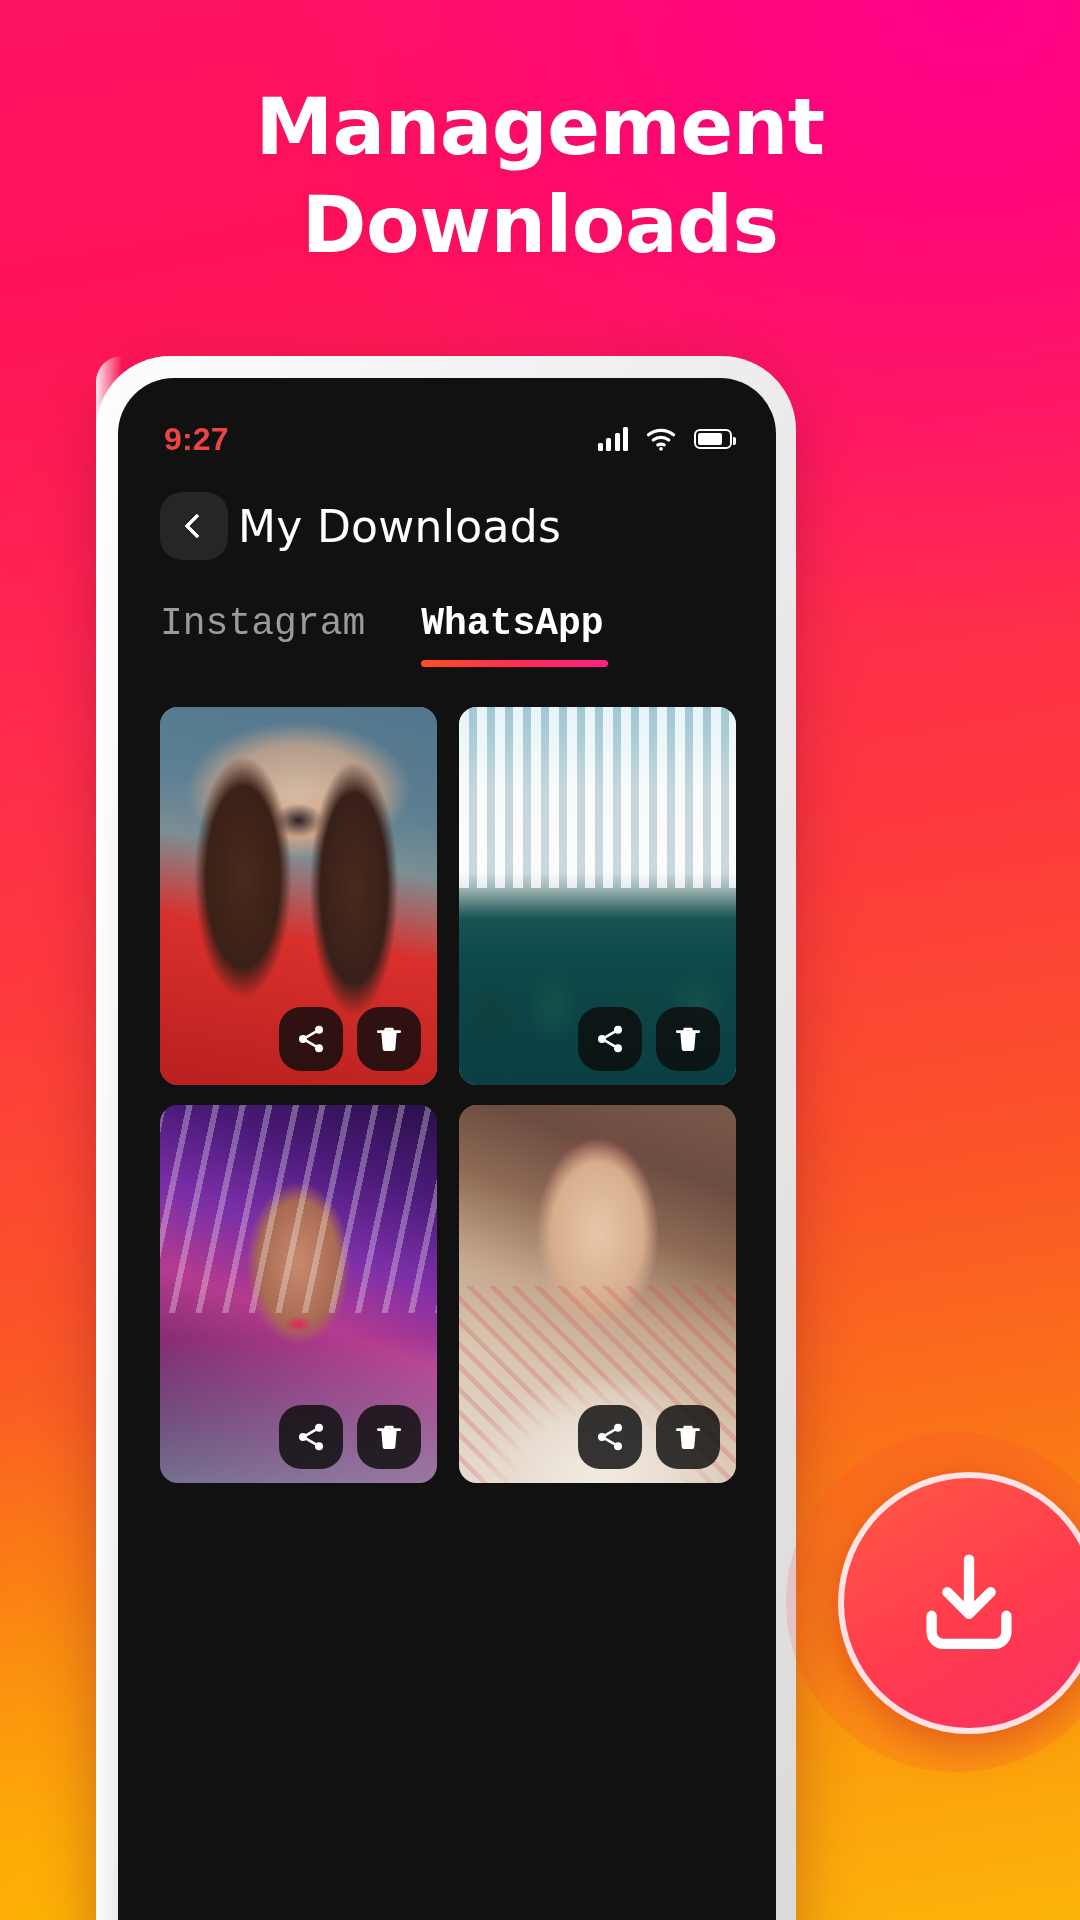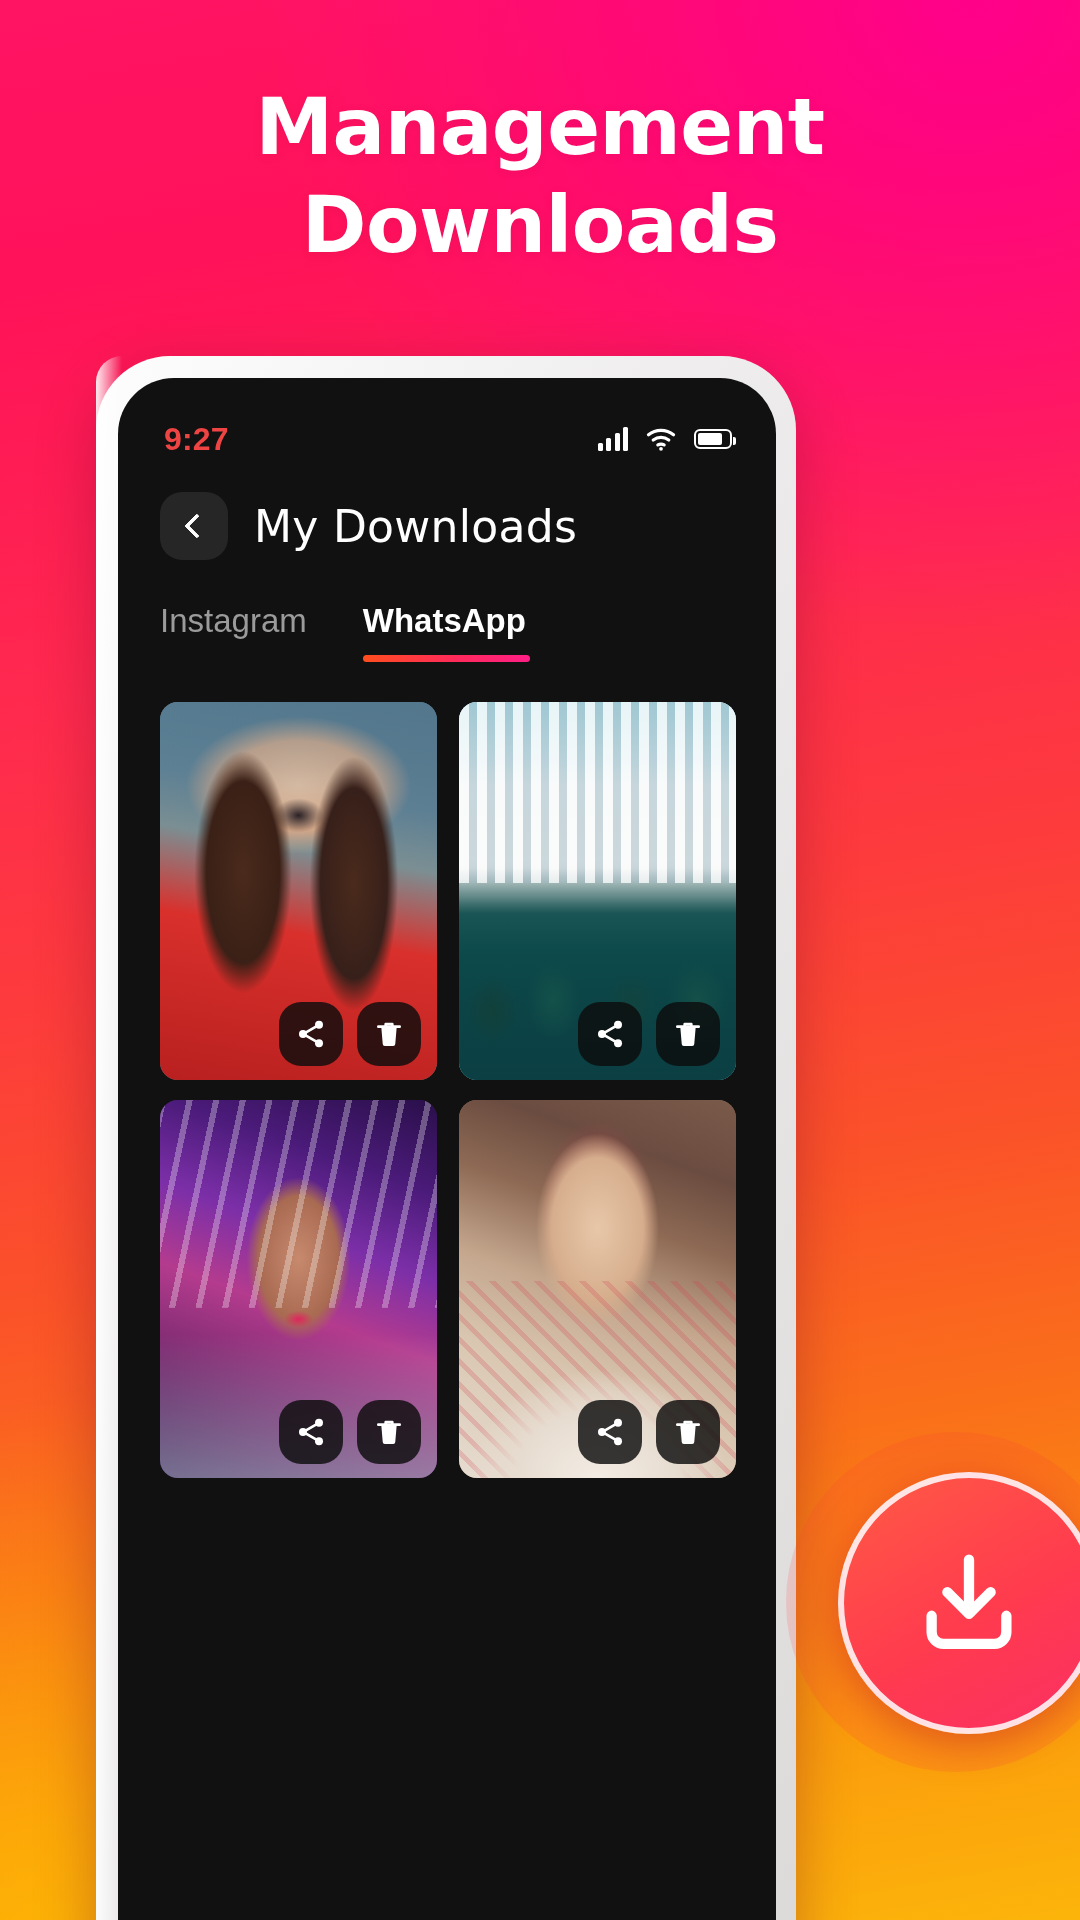--- a/index.html
+++ b/index.html
@@ -92,21 +92,21 @@
     position: relative; padding: 2.2px;
   }
   .batt::after{
     content:""; position:absolute; right:-6px; top:5.5px;
     width: 3.5px; height: 8px; background:#fff; border-radius: 0 2px 2px 0;
   }
   .batt span{ display:block; height:100%; width:82%; background:#fff; border-radius:2px; }
 
   
   .appbar {
-    display: flex; align-items: center; gap: 26px;
+    display: flex; align-items: center; gap: 10px;
     padding: 18px 0 0 42px;
   }
   .back-btn {
     width: 68px; height: 68px;
     border-radius: 22px;
     background: #262626;
     display: flex; align-items: center; justify-content: center;
     flex: none;
   }
   .chev {
@@ -127,23 +127,23 @@
   
   .tabs {
     display: flex; align-items: flex-end;
     gap: 56px;
     padding: 42px 0 0 42px;
     white-space: nowrap;
   }
   .tab { position: relative; padding-bottom: 22px; }
   .tab-label {
     display: block;
-    font-size: 33px;
+    font-size: 38px;
     color: #9b9b9b;
-    font-family: Liberation Sans, sans-serif;
+    font-family: Liberation Mono, monospace;
   }
   .tab.active .tab-label { color: #ffffff; font-weight: 700; }
   .tab.active .tab-underline {
     position: absolute; left: 0; right: -4px; bottom: 0;
     height: 7px; border-radius: 4px;
     background: linear-gradient(90deg, #ff4d1f 0%, #ff2a5a 55%, #ff1f86 100%);
   }
 
   
   .grid {

